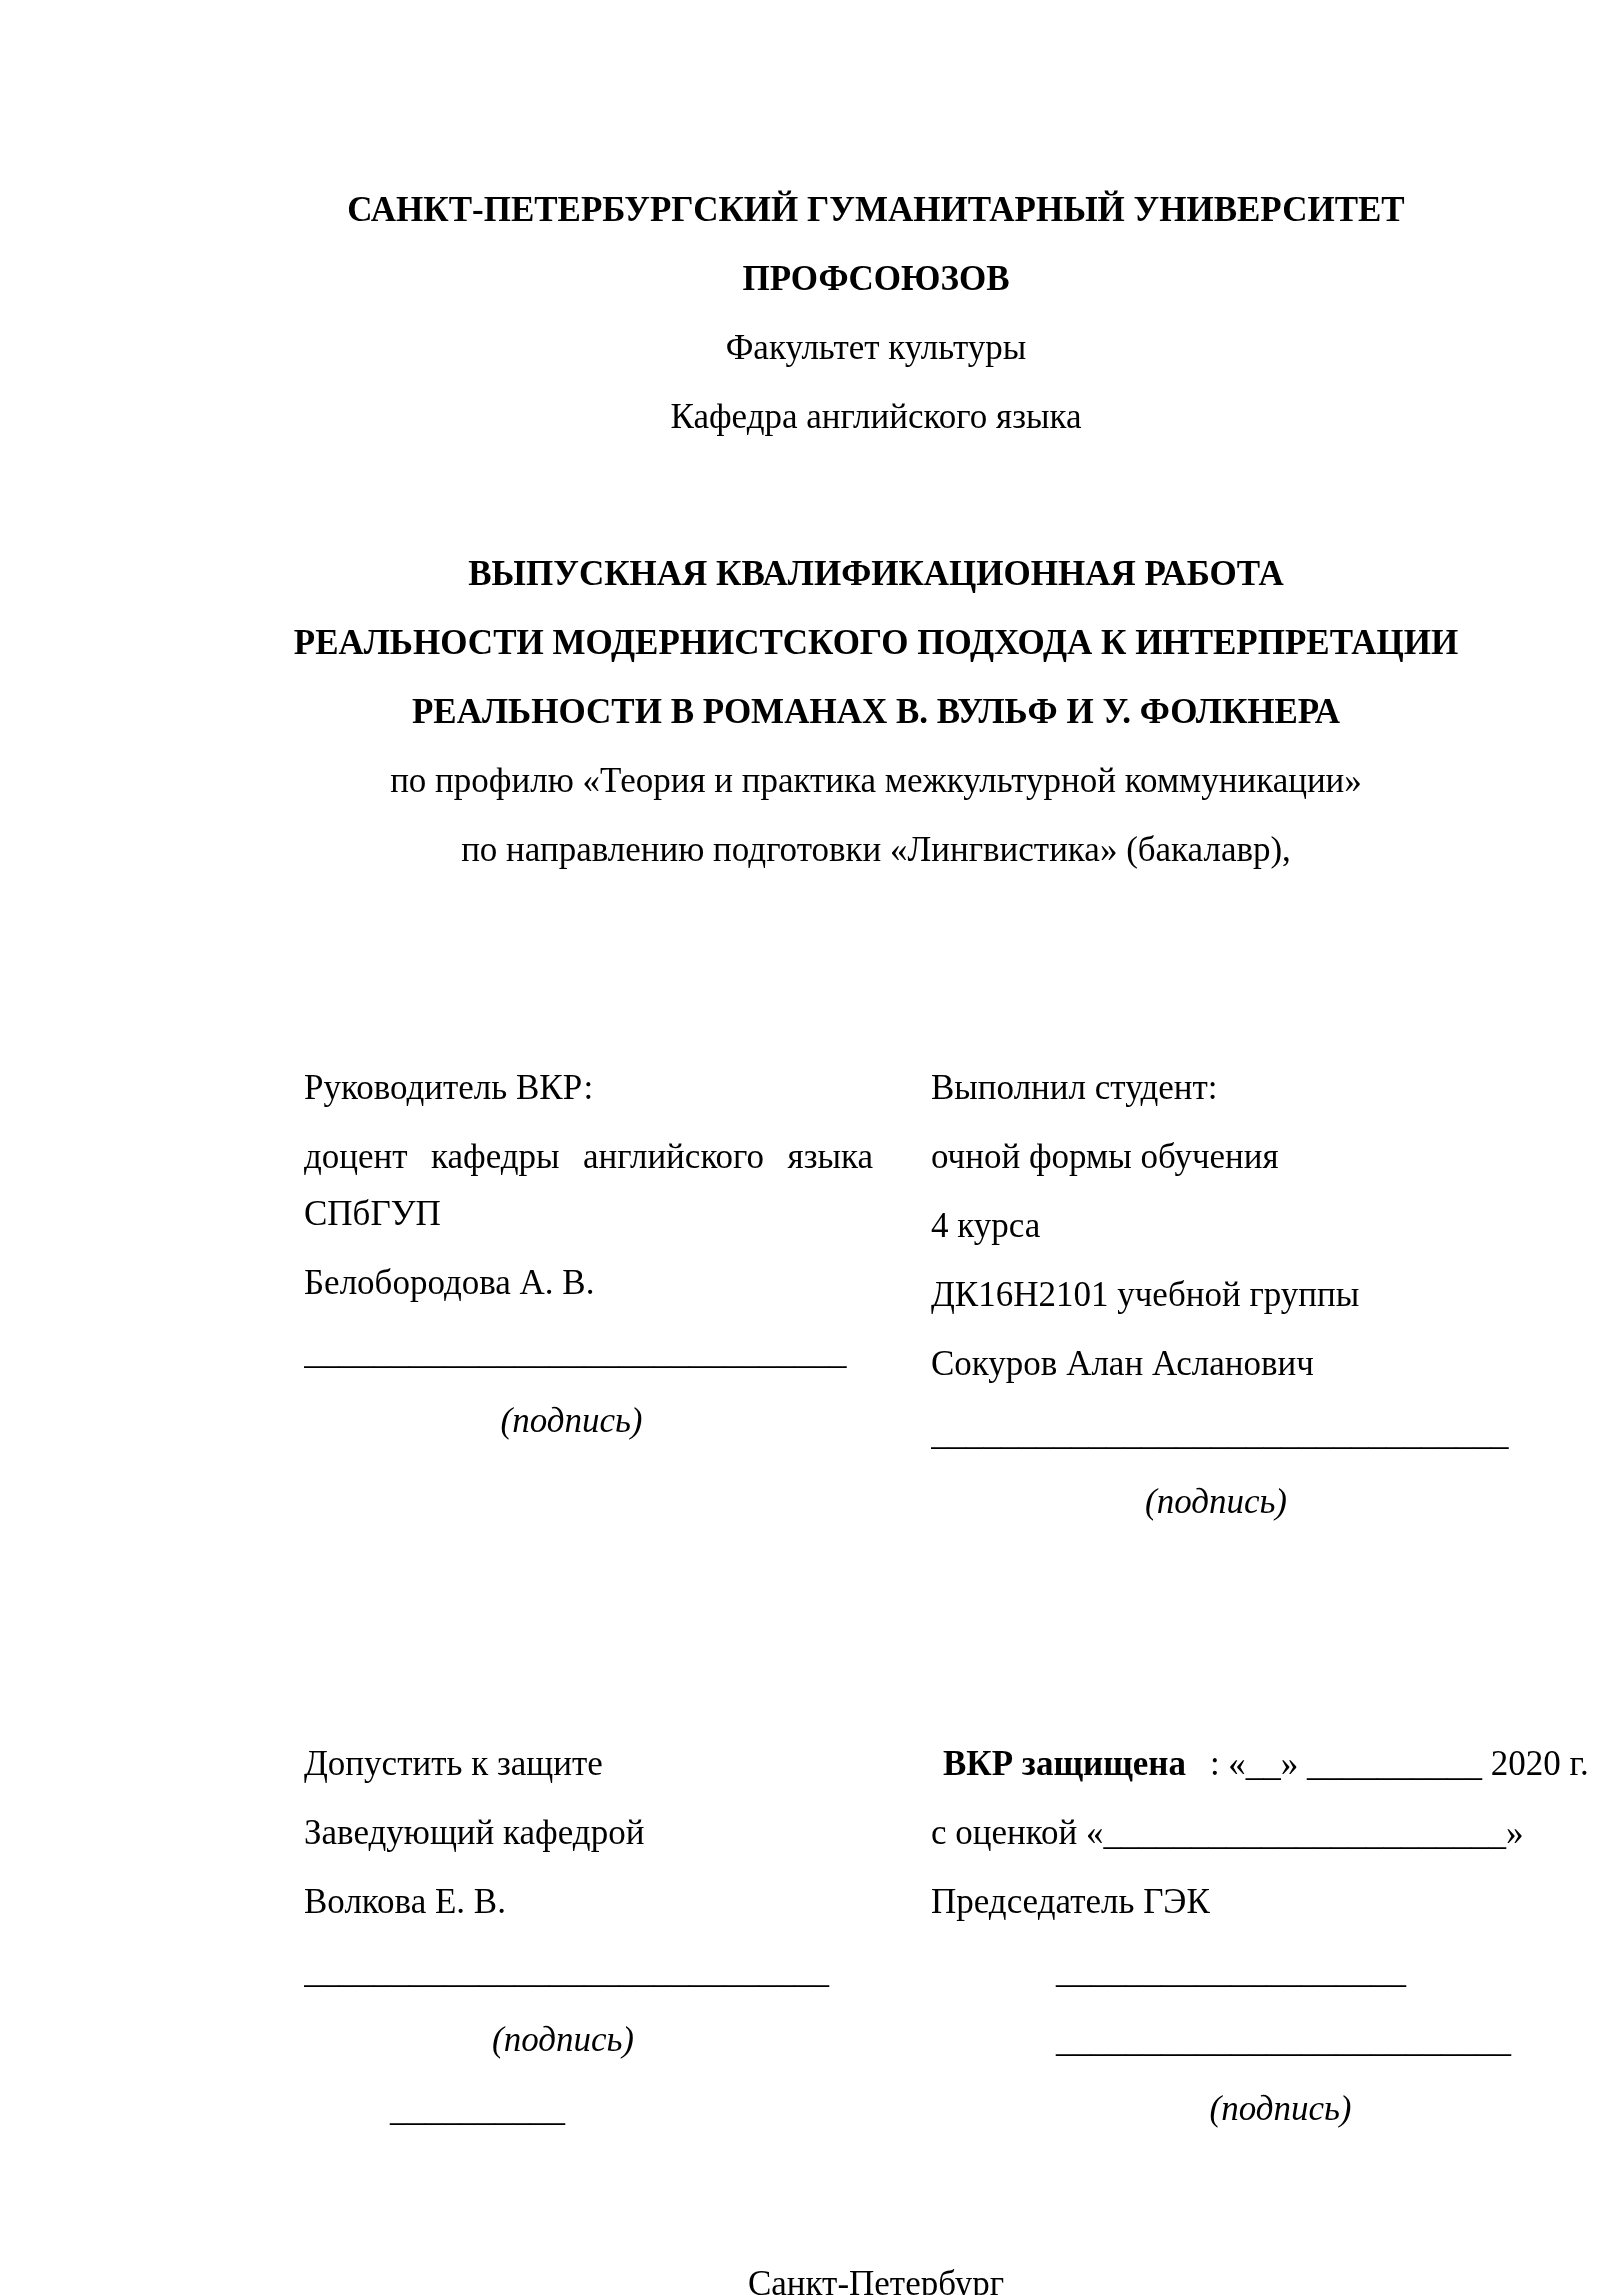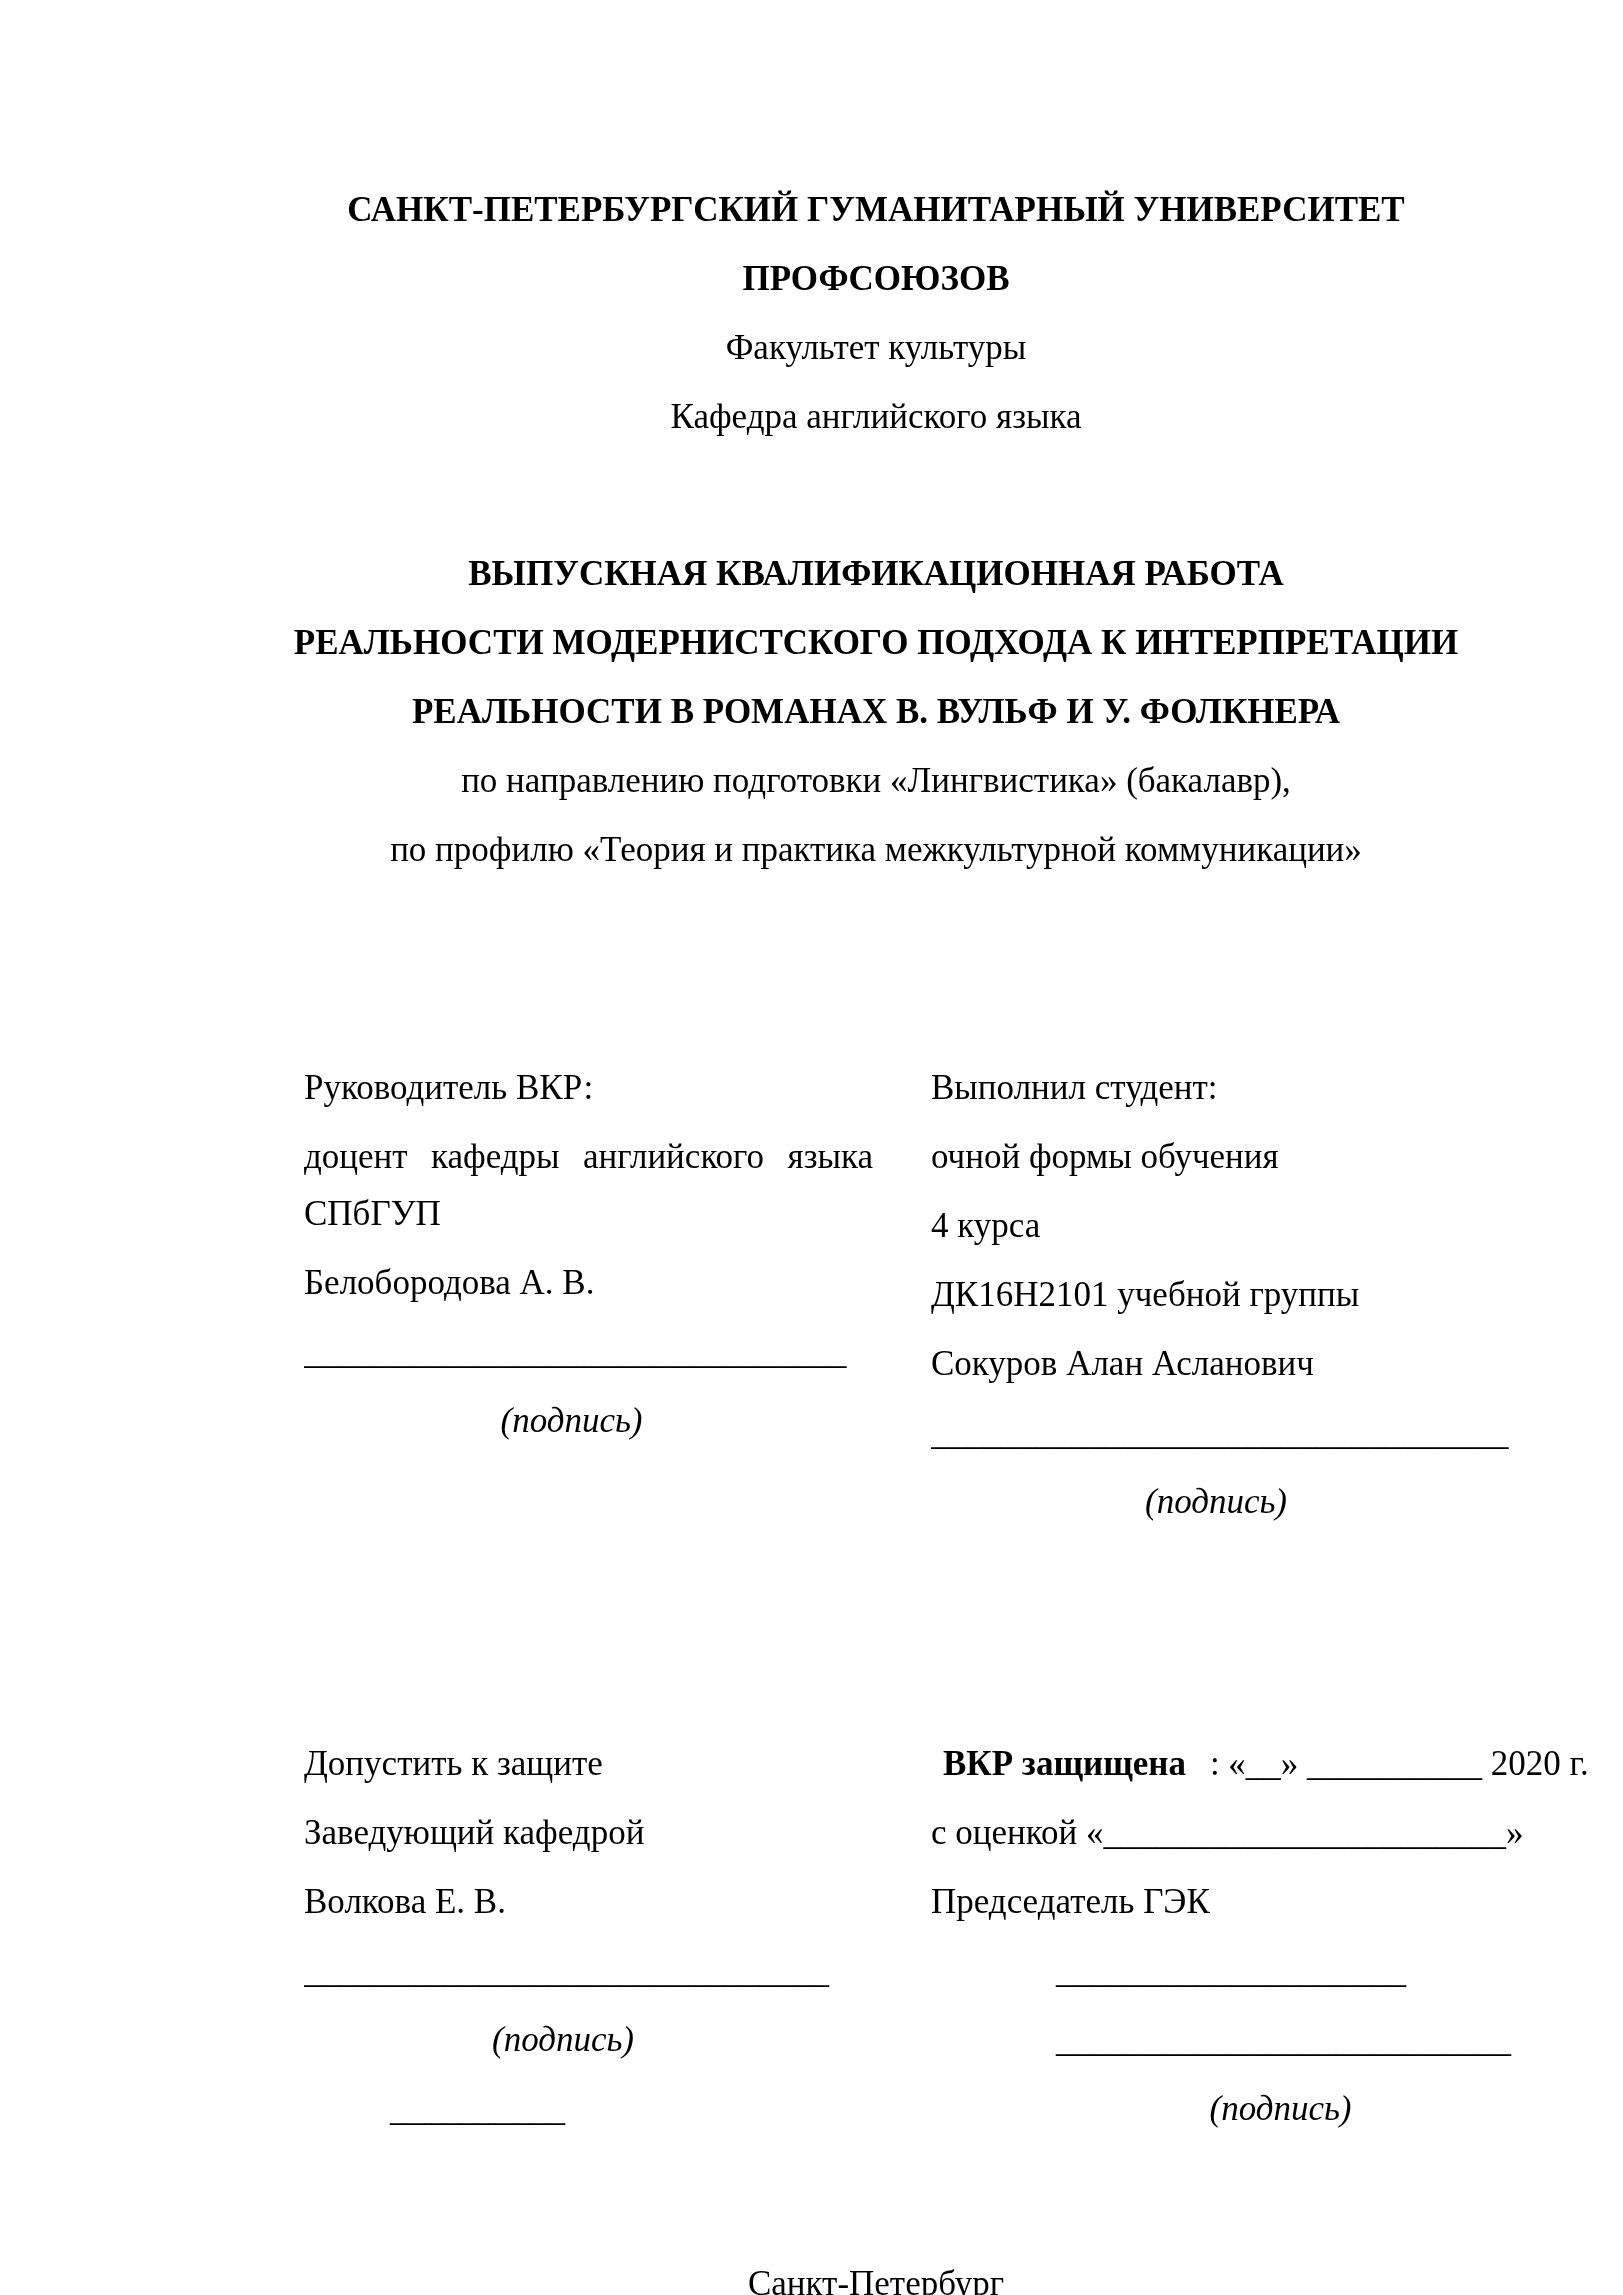--- a/index.html
+++ b/index.html
@@ -51,22 +51,22 @@
     <div class="bold">САНКТ-ПЕТЕРБУРГСКИЙ ГУМАНИТАРНЫЙ УНИВЕРСИТЕТ</div>
     <div class="bold">ПРОФСОЮЗОВ</div>
     <div>Факультет культуры</div>
     <div>Кафедра английского языка</div>
   </div>
 
   <div class="center-block title-block">
     <div class="bold">ВЫПУСКНАЯ КВАЛИФИКАЦИОННАЯ РАБОТА</div>
     <div class="bold">РЕАЛЬНОСТИ МОДЕРНИСТСКОГО ПОДХОДА К ИНТЕРПРЕТАЦИИ</div>
     <div class="bold">РЕАЛЬНОСТИ В РОМАНАХ В. ВУЛЬФ И У. ФОЛКНЕРА</div>
+    <div>по профилю «Теория и практика межкультурной коммуникации»</div>
     <div>по направлению подготовки «Лингвистика» (бакалавр),</div>
-    <div>по профилю «Теория и практика межкультурной коммуникации»</div>
   </div>
 
   <div class="columns upper">
     <div class="col-left supervisor-block">
       <div>Руководитель ВКР:</div>
       <div class="justify">доцент кафедры английского языка СПбГУП</div>
       <div>Белобородова А. В.</div>
       <div class="sig-line">_______________________________</div>
       <div class="sig-caption">(подпись)</div>
     </div>

